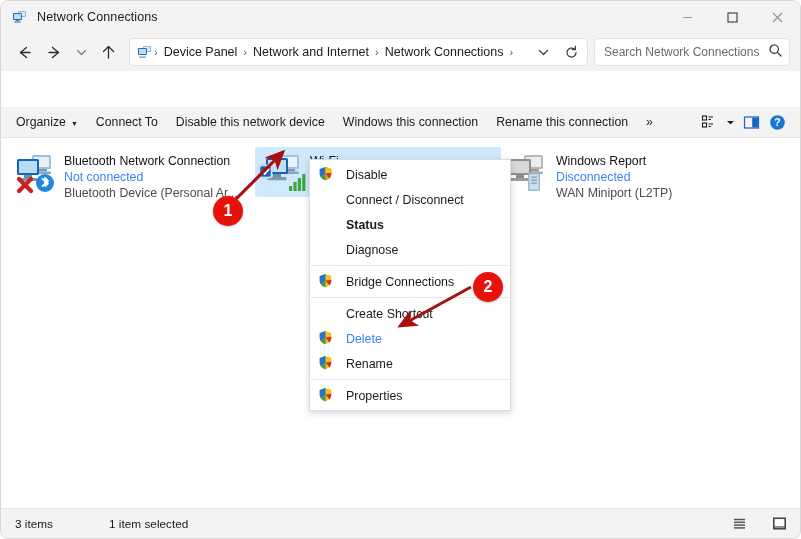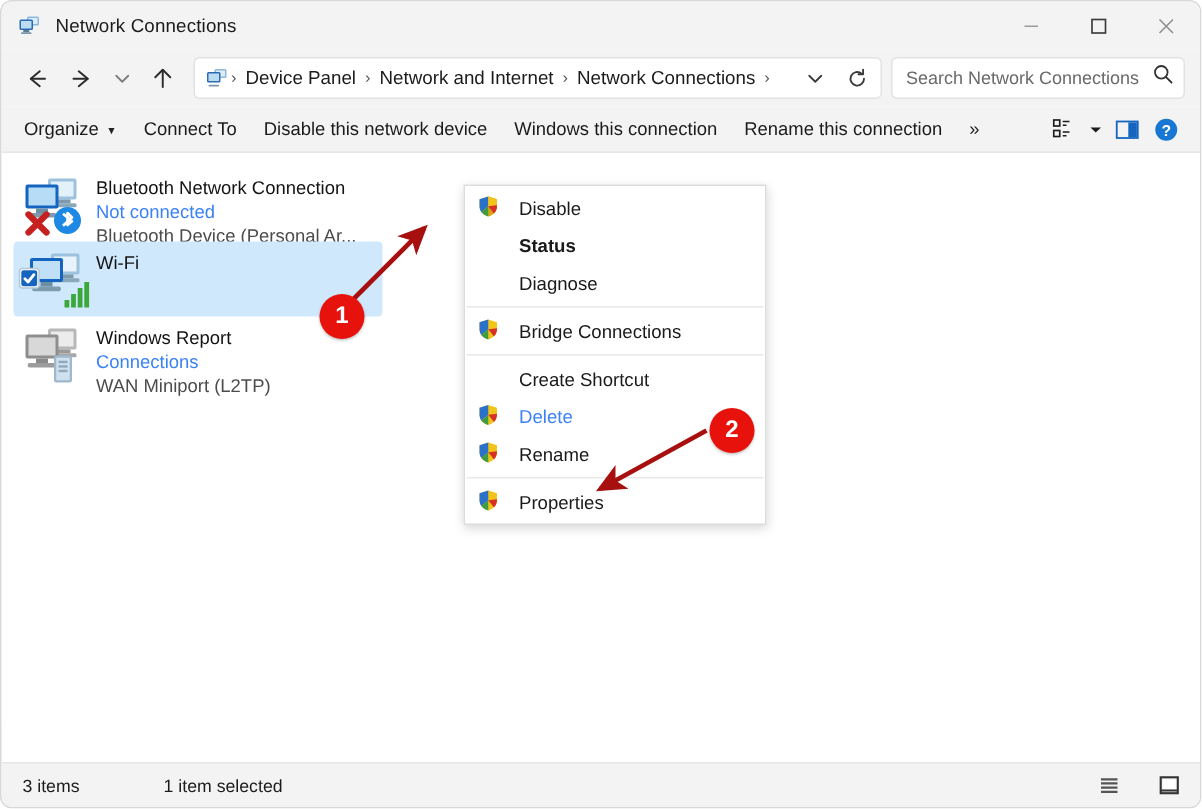--- a/index.html
+++ b/index.html
@@ -106,20 +106,21 @@
   #searchbox input::placeholder { color: #6a6a6a; }
 
   
   #cmdbar {
     height: 31px;
     background: #f3f3f3;
     display: flex;
     align-items: center;
     padding: 0 10px 0 6px;
     border-bottom: 1px solid #e6e6e6;
+    margin-top: 36px;
   }
   .cmd {
     font-size: 12.3px;
     color: #1b1b1b;
     padding: 4px 9px;
     white-space: nowrap;
     display: flex;
     align-items: center;
     gap: 5px;
   }
@@ -131,21 +132,21 @@
     color: #1b1b1b;
   }
 
   
   #content {
     position: relative;
     height: 382px;
     background: #ffffff;
     padding: 9px 8px 0 8px;
   }
-  #items { display: flex; flex-direction: column; }
+  #items { display: flex; }
   .item {
     width: 246px;
     height: 50px;
     display: flex;
     align-items: flex-start;
     padding: 4px 3px 3px 3px;
     border-radius: 3px;
     position: relative;
   }
   .item.selected { background: #cfe8fc; }
@@ -439,21 +440,21 @@
             <rect x="6.5" y="27" width="19" height="3" rx="1.2" fill="#9c9c9c"></rect>
             <rect x="24" y="22" width="12" height="18" rx="1.5" fill="#9fb8cc"></rect>
             <rect x="25.5" y="23.5" width="9" height="15" fill="#cfe0ee"></rect>
             <rect x="27" y="25.5" width="6" height="1.6" fill="#8fa9bd"></rect>
             <rect x="27" y="28.5" width="6" height="1.6" fill="#8fa9bd"></rect>
             <rect x="27" y="31.5" width="6" height="1.6" fill="#8fa9bd"></rect>
           </svg>
         </div>
         <div class="labels">
           <div class="l1">Windows Report</div>
-          <div class="l2">Connections</div>
+          <div class="l2">Disconnected</div>
           <div class="l3">WAN Miniport (L2TP)</div>
         </div>
       </div>
 
     </div>
 
     <div id="ctxmenu">
 
       <div class="mi">
         <span class="mi-ico">
@@ -462,20 +463,24 @@
             <path d="M8 1 L14.2 3.1 V8 C14.2 11.6 11.4 14.2 8 15.2 V1 Z" fill="#d8a50f"></path>
             <path d="M8 1 L1.8 3.1 V8 C1.8 9.6 2.3 10.9 3 12 L8 8 Z" fill="#2a72c9"></path>
             <path d="M8 8 L3 12 C4.2 13.6 6 14.7 8 15.2 Z" fill="#3f9c42"></path>
             <path d="M8 1 L14.2 3.1 V7.3 L8 8 Z" fill="#f0c419"></path>
             <path d="M8 8 L14.2 7.3 V8 C14.2 10.1 13.3 11.9 12.1 13.2 Z" fill="#d93025"></path>
           </svg>
         </span>
         <span>Disable</span>
       </div>
 
+      <div class="mi">
+        <span class="mi-ico empty"></span>
+        <span>Connect / Disconnect</span>
+      </div>
 
       <div class="mi bold">
         <span class="mi-ico empty"></span>
         <span>Status</span>
       </div>
 
       <div class="mi">
         <span class="mi-ico empty"></span>
         <span>Diagnose</span>
       </div>

